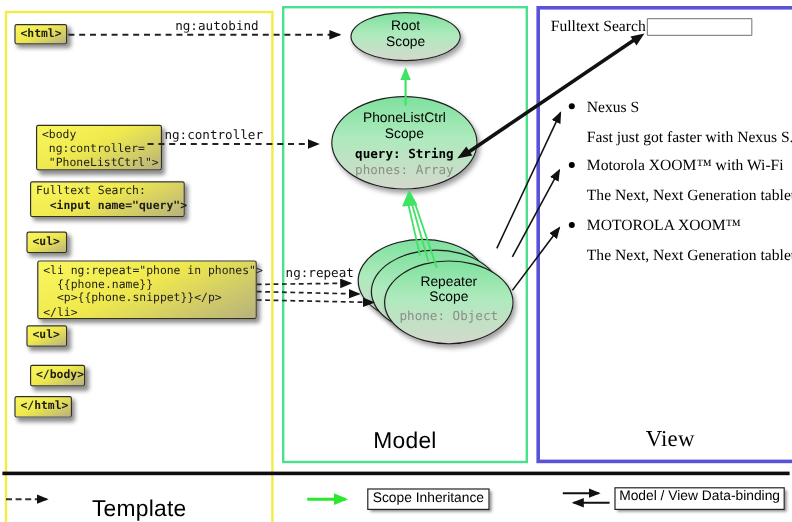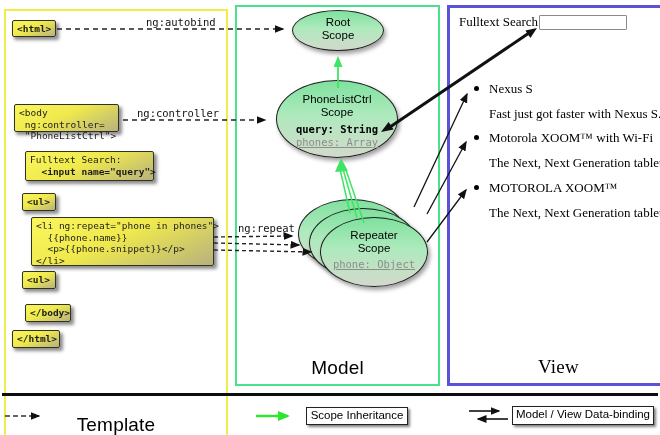--- a/index.html
+++ b/index.html
@@ -20,21 +20,21 @@
   .codebox {
     position:absolute; z-index:2; box-sizing:border-box;
     background:linear-gradient(155deg, #f9f65c 0%, #efe94d 45%, #b7b27e 100%);
     border:1.6px solid #32321e; border-radius:2px;
     box-shadow:2.5px 3px 3.5px rgba(0,0,0,0.45);
     font-family:"DejaVu Sans Mono", monospace; font-size:9.5px; line-height:11.5px;
     color:#1c1c1c; white-space:pre; padding:2px 4px;
   }
   .cb-bold { font-weight:bold; }
   #box-html     { left:12px; top:20px;  width:44px;  height:17px; }
-  #box-body     { left:14px; top:104px; width:105px; height:28px; }
+  #box-body     { left:30px; top:104px; width:105px; height:38px; }
   #box-fulltext { left:25px; top:151px; width:129px; height:30px; }
   #box-ul1      { left:22px; top:193px; width:34px;  height:18px; }
   #box-li       { left:31px; top:217px; width:183px; height:49px; }
   #box-ul2      { left:22px; top:271px; width:34px;  height:18px; }
   #box-bodyc    { left:25px; top:304px; width:46px;  height:18px; }
   #box-htmlc    { left:12px; top:330px; width:48px;  height:18px; }
   
   .edgelabel {
     position:absolute; z-index:2; font-family:"DejaVu Sans Mono", monospace;
     font-size:10.5px; color:#111; white-space:nowrap;
@@ -45,21 +45,21 @@
   
   .ellipse {
     position:absolute; z-index:2; box-sizing:border-box; border-radius:50%;
     background:linear-gradient(180deg, #7fe19e 0%, #aeeabd 45%, #d3d9cc 100%);
     border:1.7px solid #1d1d1d; box-shadow:2px 3px 4px rgba(0,0,0,0.38);
     text-align:center; color:#000;
   }
   .ellipse .etitle { white-space:pre; font-size:11.5px; line-height:13px; }
   .eprop { font-family:"DejaVu Sans Mono", monospace; font-size:10.5px; line-height:13px; }
   .eprop.bold { font-weight:bold; color:#000; }
-  .eprop.gray { color:#8a8f88;text-decoration:underline; }
+  .eprop.gray { color:#8a8f88; }
   #el-root { left:292px; top:10px;  width:92px;  height:41px; }
   #el-root .etitle { padding-top:5px; }
   #el-ctrl { left:276px; top:80px;  width:122px; height:78px; }
   #el-ctrl .etitle { padding-top:12px; }
   #el-ctrl .props  { margin-top:4px; }
   #rep-back  { left:298px; top:199px; width:108px; height:70px; }
   #rep-mid   { left:309px; top:208px; width:108px; height:70px; }
   #rep-front { left:320px; top:217px; width:108px; height:70px; }
   #rep-front .etitle { padding-top:11px; }
   #rep-front .props  { margin-top:3px; }

